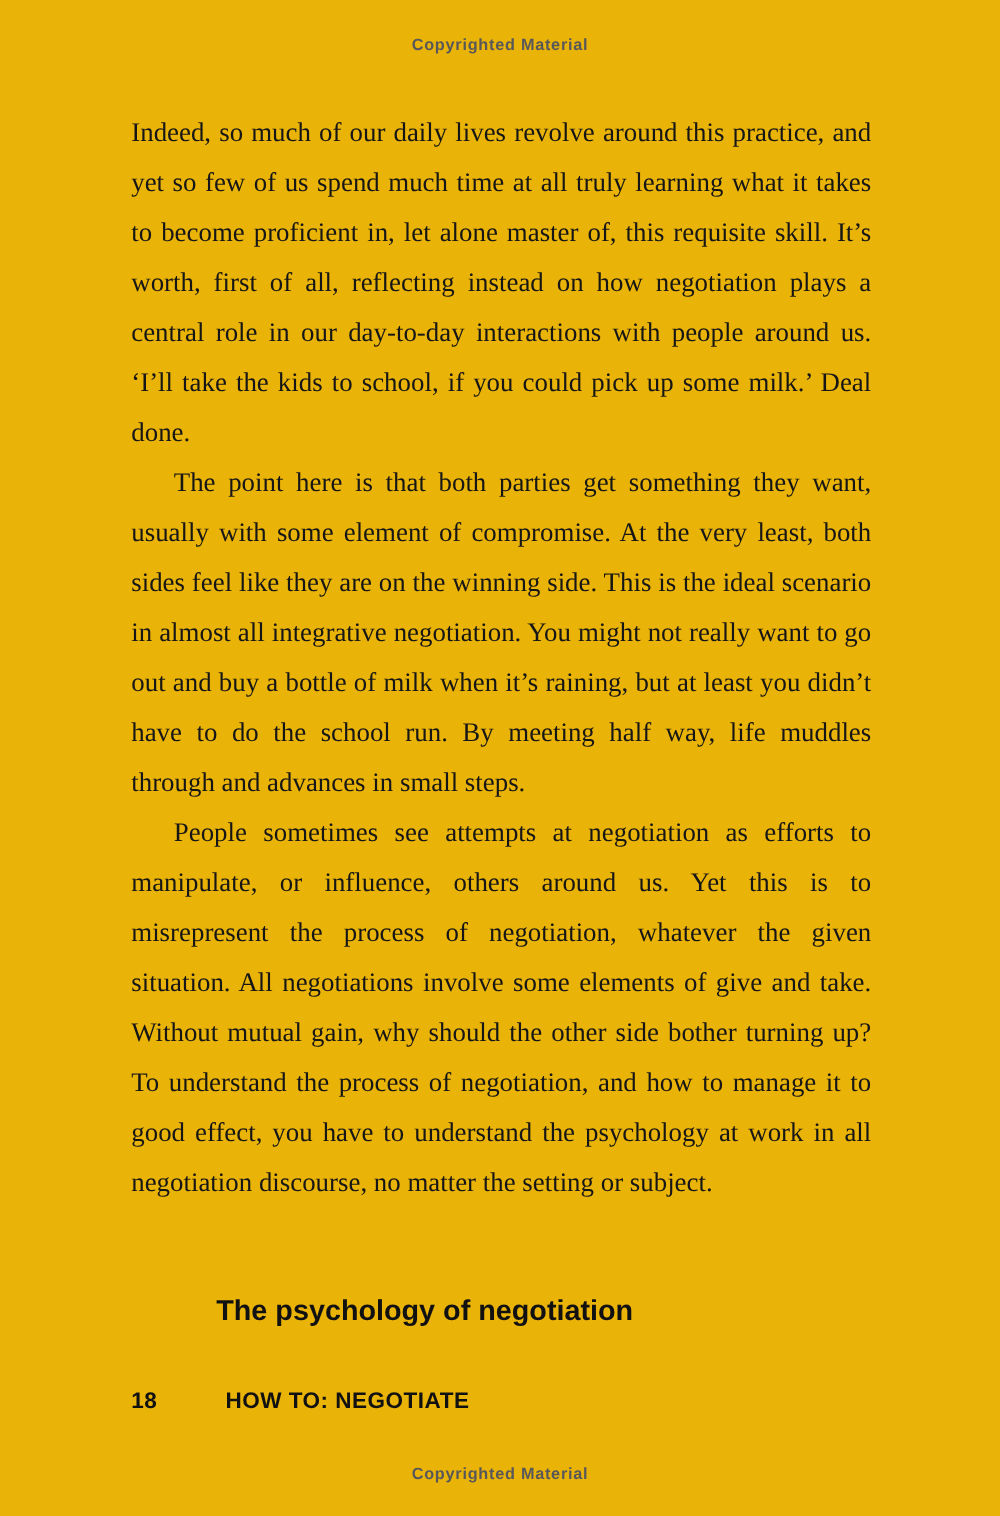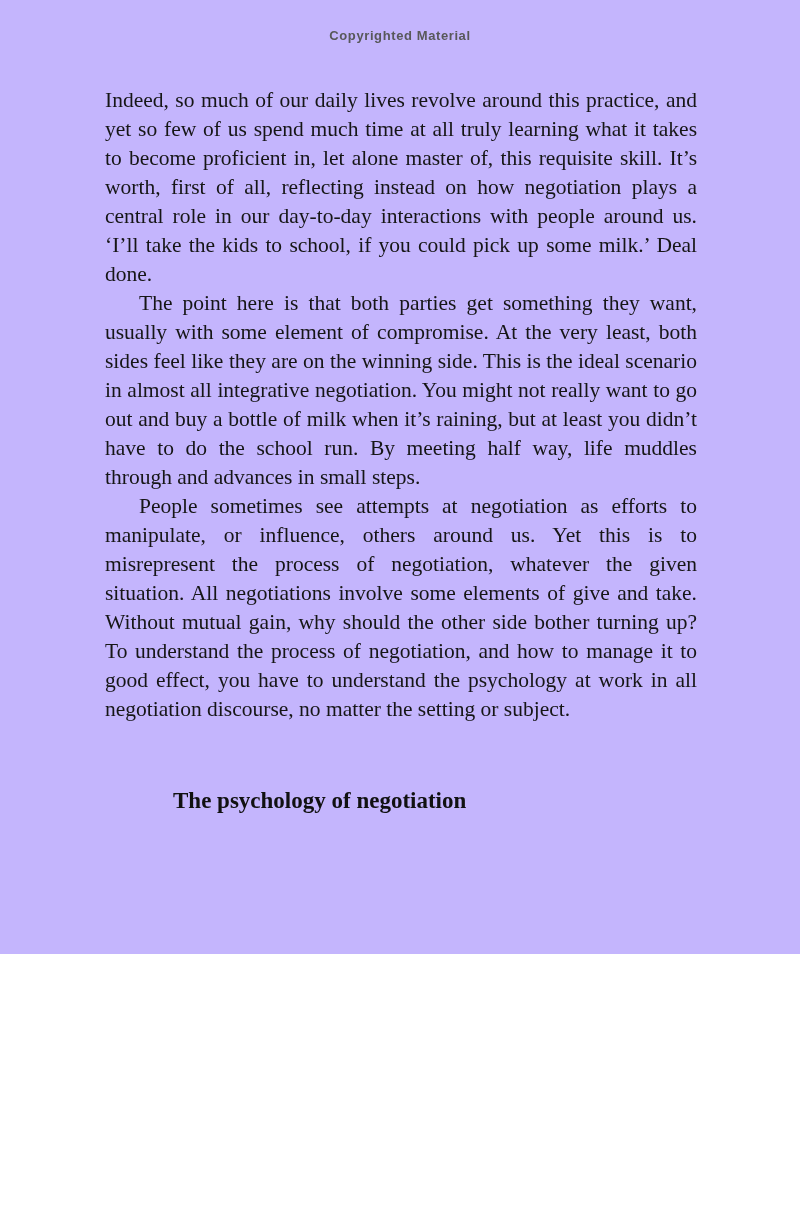--- a/index.html
+++ b/index.html
@@ -3,22 +3,22 @@
 <meta charset="utf-8">
 <style>
   html, body {
     margin: 0;
     padding: 0;
     background: #ffffff;
   }
   .page {
     position: relative;
     width: 800px;
-    height: 954px;
-    background: #c4b5fd;
+    height: 1213px;
+    background: #eab308;
     overflow: hidden;
     font-family: "Liberation Serif", serif;
   }
   .watermark {
     position: absolute;
     left: 0;
     width: 100%;
     text-align: center;
     font-family: "Liberation Sans", sans-serif;
     font-weight: bold;
@@ -30,32 +30,32 @@
   .watermark.bottom { top: 1171px; }
 
   .body-text {
     position: absolute;
     left: 105px;
     width: 592px;
     top: 86px;
     text-align: justify;
     font-family: "Liberation Serif", serif;
     font-size: 21.5px;
-    line-height: 29px;
+    line-height: 40px;
     color: #161616;
   }
   .body-text p {
     margin: 0;
     text-indent: 34px;
   }
   .body-text p.no-indent {
     text-indent: 0;
   }
   .body-text h2 {
-    font-family: Liberation Serif, serif;
+    font-family: Liberation Sans, sans-serif;
     font-size: 23px;
     font-weight: bold;
     color: #111111;
     text-align: left;
     margin: 62px 0 14px 0;
     padding-left: 68px;
     text-indent: 0;
   }
   .footer {
     position: absolute;

